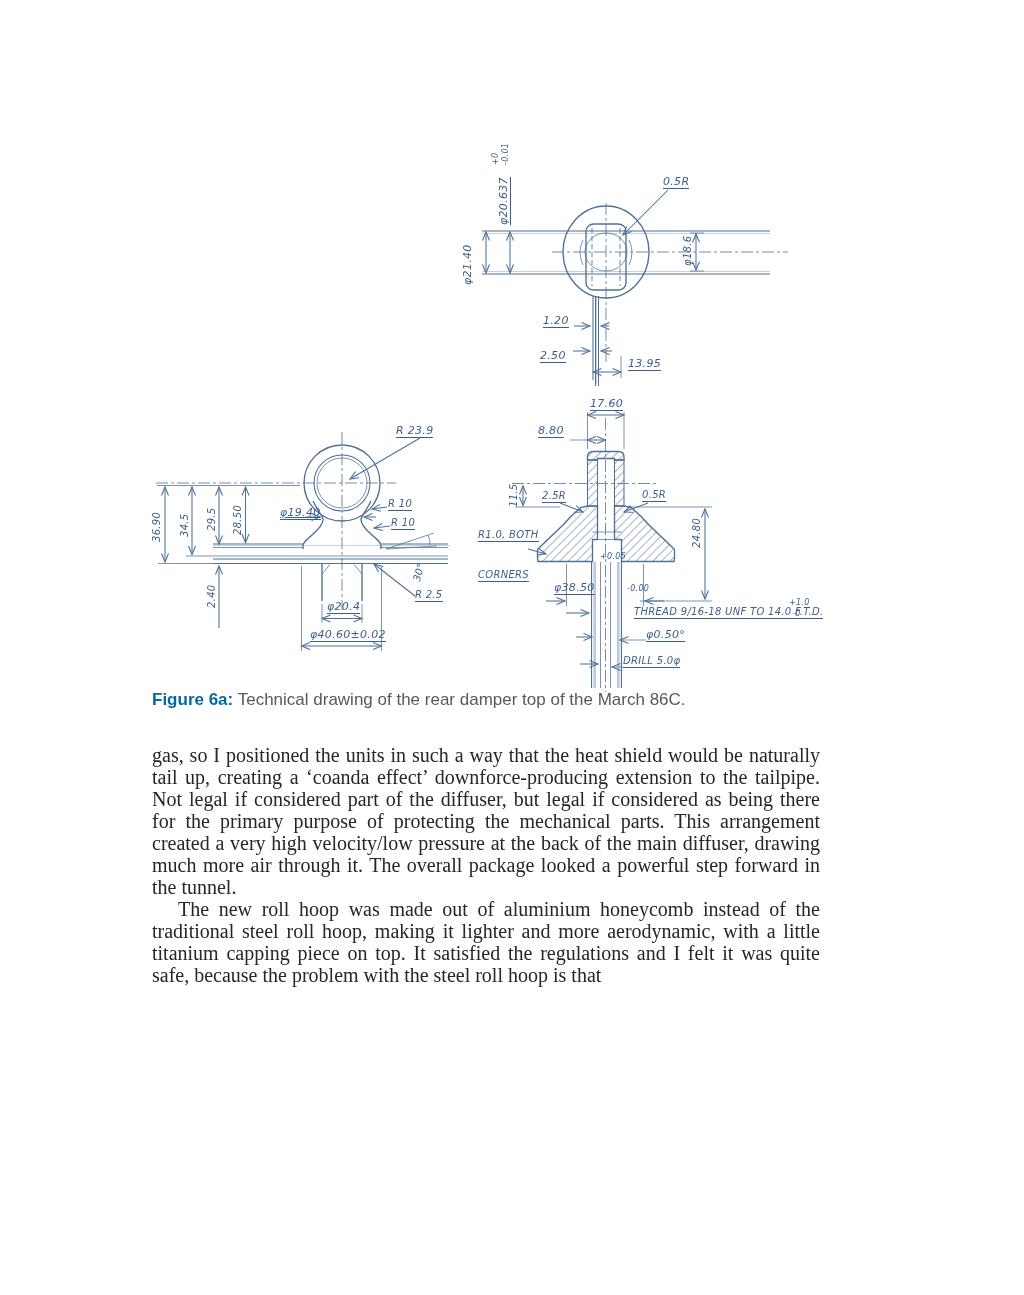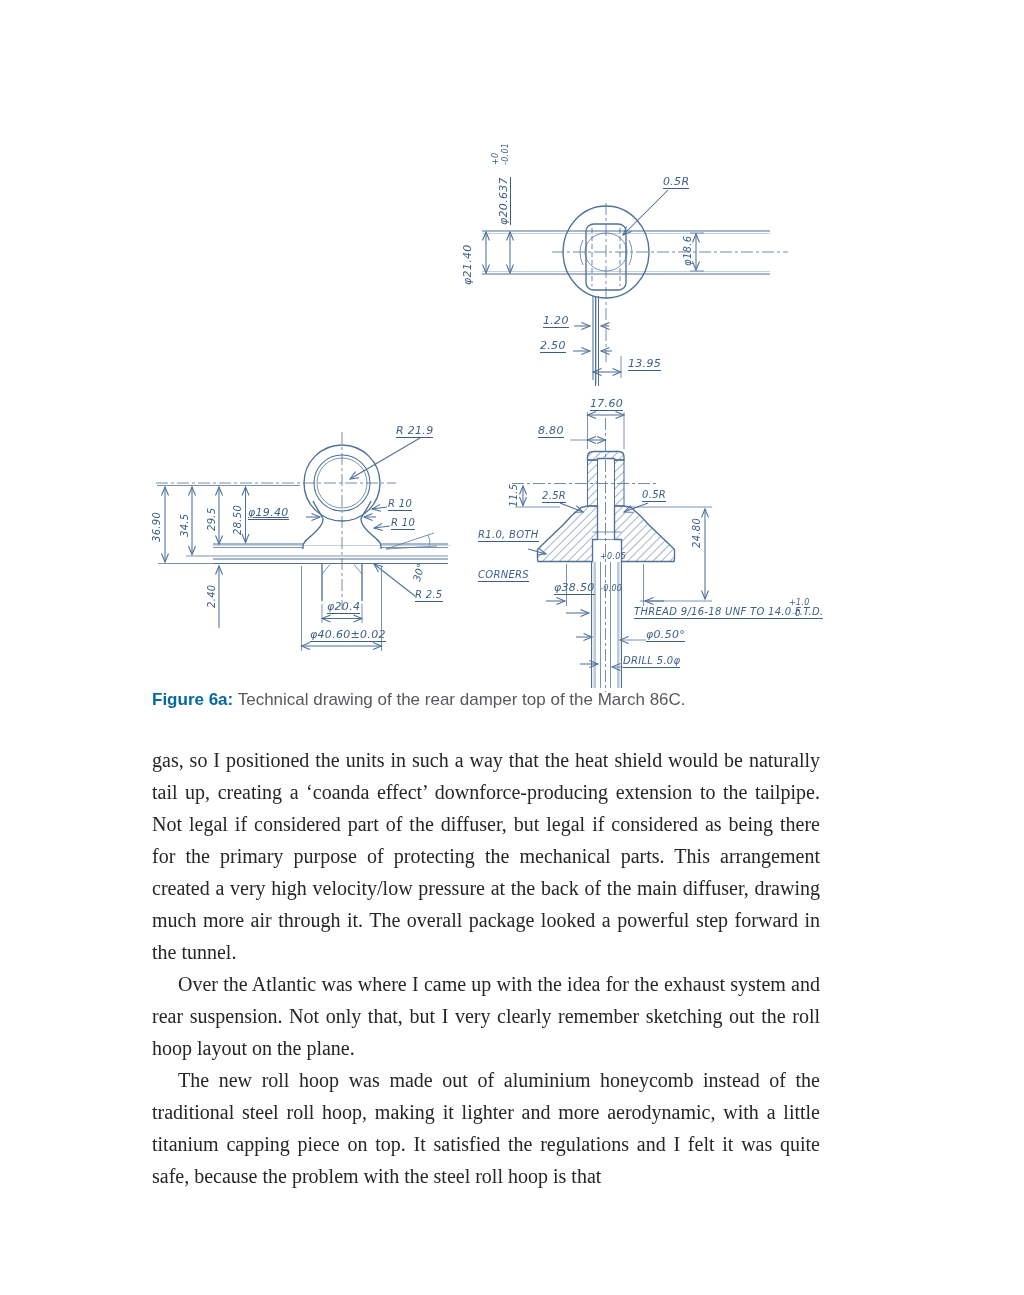--- a/index.html
+++ b/index.html
@@ -15,21 +15,21 @@
   svg .hl{stroke:#c3d3e1;}
   svg .hatched{fill:url(#hatch);}
   .dim-label{position:absolute;color:#3d5f87;font-family:"DejaVu Sans",sans-serif;
              font-style:italic;line-height:1;white-space:nowrap;letter-spacing:.3px;}
   .dim-label.ul{border-bottom:1px solid #3d5f87;padding-bottom:1px;}
   .dim-label.rot{transform-origin:left top;}
   .caption{position:absolute;left:152px;top:689px;width:720px;margin:0;
            font-size:17px;line-height:22px;color:#57595c;}
   .cap-label{color:#0369a1;font-weight:bold;}
   .body-text{position:absolute;left:152px;top:744px;width:668px;color:#272625;
-             font-family:"Liberation Serif",serif;font-size:20px;line-height:32px;
+             font-family:"Liberation Serif",serif;font-size:20px;line-height:22px;
              text-align:justify;}
   .body-text p{margin:0;}
   .body-text p.indent{text-indent:26px;}
 </style>
 </head>
 <body>
 
 <div class="page">
 
   <div class="figure">
@@ -166,55 +166,54 @@
       </g>
     </svg>
     <div id="labels">
         <div class="dim-label ul rot" style="left: 498px; top: 225px; font-size: 11px; transform: rotate(-90deg);">φ20.637</div>
         <div class="dim-label rot" style="left: 492px; top: 165px; font-size: 8px; transform: rotate(-90deg);">+0</div>
         <div class="dim-label rot" style="left: 502px; top: 165px; font-size: 8px; transform: rotate(-90deg);">-0.01</div>
         <div class="dim-label rot" style="left: 462px; top: 285px; font-size: 11px; transform: rotate(-90deg);">φ21.40</div>
         <div class="dim-label ul" style="left: 663px; top: 176px; font-size: 11px;">0.5R</div>
         <div class="dim-label rot" style="left: 683px; top: 266px; font-size: 10px; transform: rotate(-90deg);">φ18.6</div>
         <div class="dim-label ul" style="left: 543px; top: 315px; font-size: 11px;">1.20</div>
-        <div class="dim-label ul" style="left: 540px; top: 340px; font-size: 11px;">2.50</div>
+        <div class="dim-label ul" style="left: 540px; top: 350px; font-size: 11px;">2.50</div>
         <div class="dim-label ul" style="left: 628px; top: 358px; font-size: 11px;">13.95</div>
-        <div class="dim-label ul" style="left: 396px; top: 425px; font-size: 11px;">R 21.9</div>
+        <div class="dim-label ul" style="left: 396px; top: 425px; font-size: 11px;">R 23.9</div>
         <div class="dim-label rot" style="left: 152px; top: 542px; font-size: 10px; transform: rotate(-90deg);">36.90</div>
         <div class="dim-label rot" style="left: 180px; top: 537px; font-size: 10px; transform: rotate(-90deg);">34.5</div>
         <div class="dim-label rot" style="left: 207px; top: 531px; font-size: 10px; transform: rotate(-90deg);">29.5</div>
         <div class="dim-label rot" style="left: 233px; top: 535px; font-size: 10px; transform: rotate(-90deg);">28.50</div>
         <div class="dim-label rot" style="left: 207px; top: 608px; font-size: 10px; transform: rotate(-90deg);">2.40</div>
-        <div class="dim-label ul" style="left: 248px; top: 507px; font-size: 11px; text-decoration: underline;">φ19.40</div>
+        <div class="dim-label ul" style="left: 280px; top: 507px; font-size: 11px; text-decoration: underline;">φ19.40</div>
         <div class="dim-label ul" style="left: 388px; top: 499px; font-size: 10px;">R 10</div>
         <div class="dim-label ul" style="left: 391px; top: 518px; font-size: 10px;">R 10</div>
         <div class="dim-label rot" style="left: 412px; top: 580px; font-size: 10px; transform: rotate(-75deg);">30°</div>
         <div class="dim-label ul" style="left: 415px; top: 590px; font-size: 10px;">R 2.5</div>
         <div class="dim-label ul" style="left: 327px; top: 601px; font-size: 11px;">φ20.4</div>
         <div class="dim-label ul" style="left: 310px; top: 629px; font-size: 11px;">φ40.60±0.02</div>
         <div class="dim-label ul" style="left: 590px; top: 398px; font-size: 11px;">17.60</div>
         <div class="dim-label ul" style="left: 538px; top: 425px; font-size: 11px;">8.80</div>
         <div class="dim-label rot" style="left: 509px; top: 507px; font-size: 10px; transform: rotate(-90deg);">11.5</div>
         <div class="dim-label ul" style="left: 542px; top: 491px; font-size: 10px;">2.5R</div>
         <div class="dim-label ul" style="left: 642px; top: 490px; font-size: 10px;">0.5R</div>
         <div class="dim-label ul" style="left: 478px; top: 530px; font-size: 10px;">R1.0, BOTH</div>
         <div class="dim-label ul" style="left: 478px; top: 545px; font-size: 10px; margin-top: 25px;">CORNERS</div>
         <div class="dim-label rot" style="left: 692px; top: 548px; font-size: 10px; transform: rotate(-90deg);">24.80</div>
         <div class="dim-label ul" style="left: 554px; top: 582px; font-size: 11px;">φ38.50</div>
         <div class="dim-label" style="left: 600px; top: 553px; font-size: 8px;">+0.05</div>
-        <div class="dim-label" style="left: 600px; top: 585px; font-size: 8px;">-0.00</div>
+        <div class="dim-label" style="left: 600px; top: 585px; font-size: 8px; padding-left: 27px;">-0.00</div>
         <div class="dim-label ul" style="left: 634px; top: 607px; font-size: 10px;">THREAD 9/16-18 UNF TO 14.0 F.T.D.</div>
         <div class="dim-label" style="left: 789px; top: 599px; font-size: 8px;">+1.0</div>
         <div class="dim-label" style="left: 792px; top: 610px; font-size: 8px;">-0</div>
         <div class="dim-label ul" style="left: 646px; top: 629px; font-size: 11px;">φ0.50°</div>
         <div class="dim-label ul" style="left: 623px; top: 656px; font-size: 10px;">DRILL 5.0φ</div>
       </div>
   </div>
 
   <p class="caption"><span class="cap-label">Figure 6a:</span> <span class="cap-text">Technical drawing of the rear damper top of the March 86C.</span></p>
 
   <div class="body-text">
     <p>gas, so I positioned the units in such a way that the heat shield would be naturally tail up, creating a ‘coanda effect’ downforce-producing extension to the tailpipe. Not legal if considered part of the diffuser, but legal if considered as being there for the primary purpose of protecting the mechanical parts. This arrangement created a very high velocity/low pressure at the back of the main diffuser, drawing much more air through it. The overall package looked a powerful step forward in the tunnel.</p>
-    <p class="indent">Over the Atlantic was where I came up with the idea for the exhaust system and rear suspension. Not only that, but I very clearly remember sketching out the roll hoop layout on the plane.</p>
     <p class="indent">The new roll hoop was made out of aluminium honeycomb instead of the traditional steel roll hoop, making it lighter and more aerodynamic, with a little titanium capping piece on top. It satisfied the regulations and I felt it was quite safe, because the problem with the steel roll hoop is that</p>
   </div>
 
 </div>
 
 </body></html>

